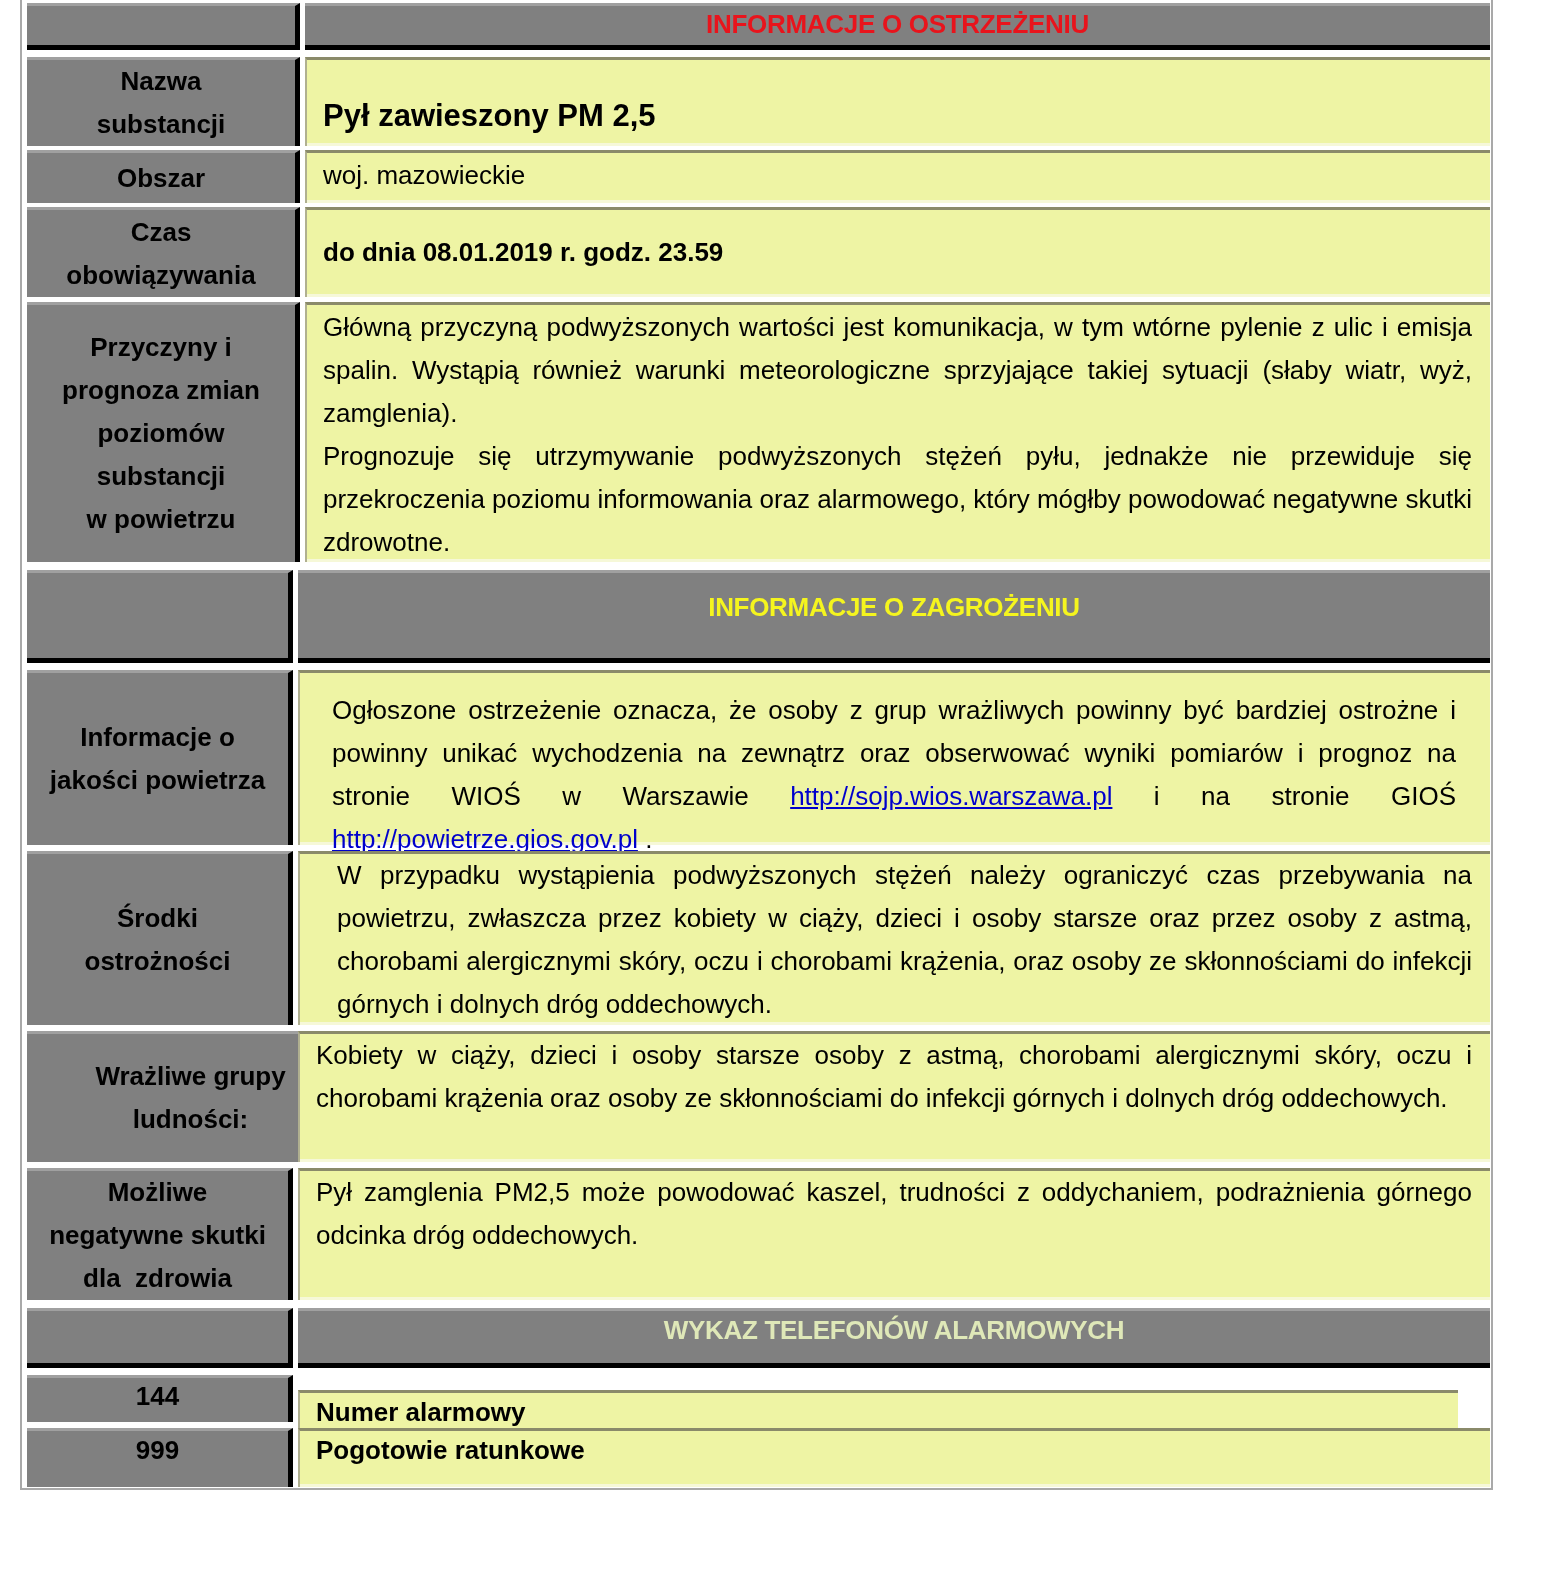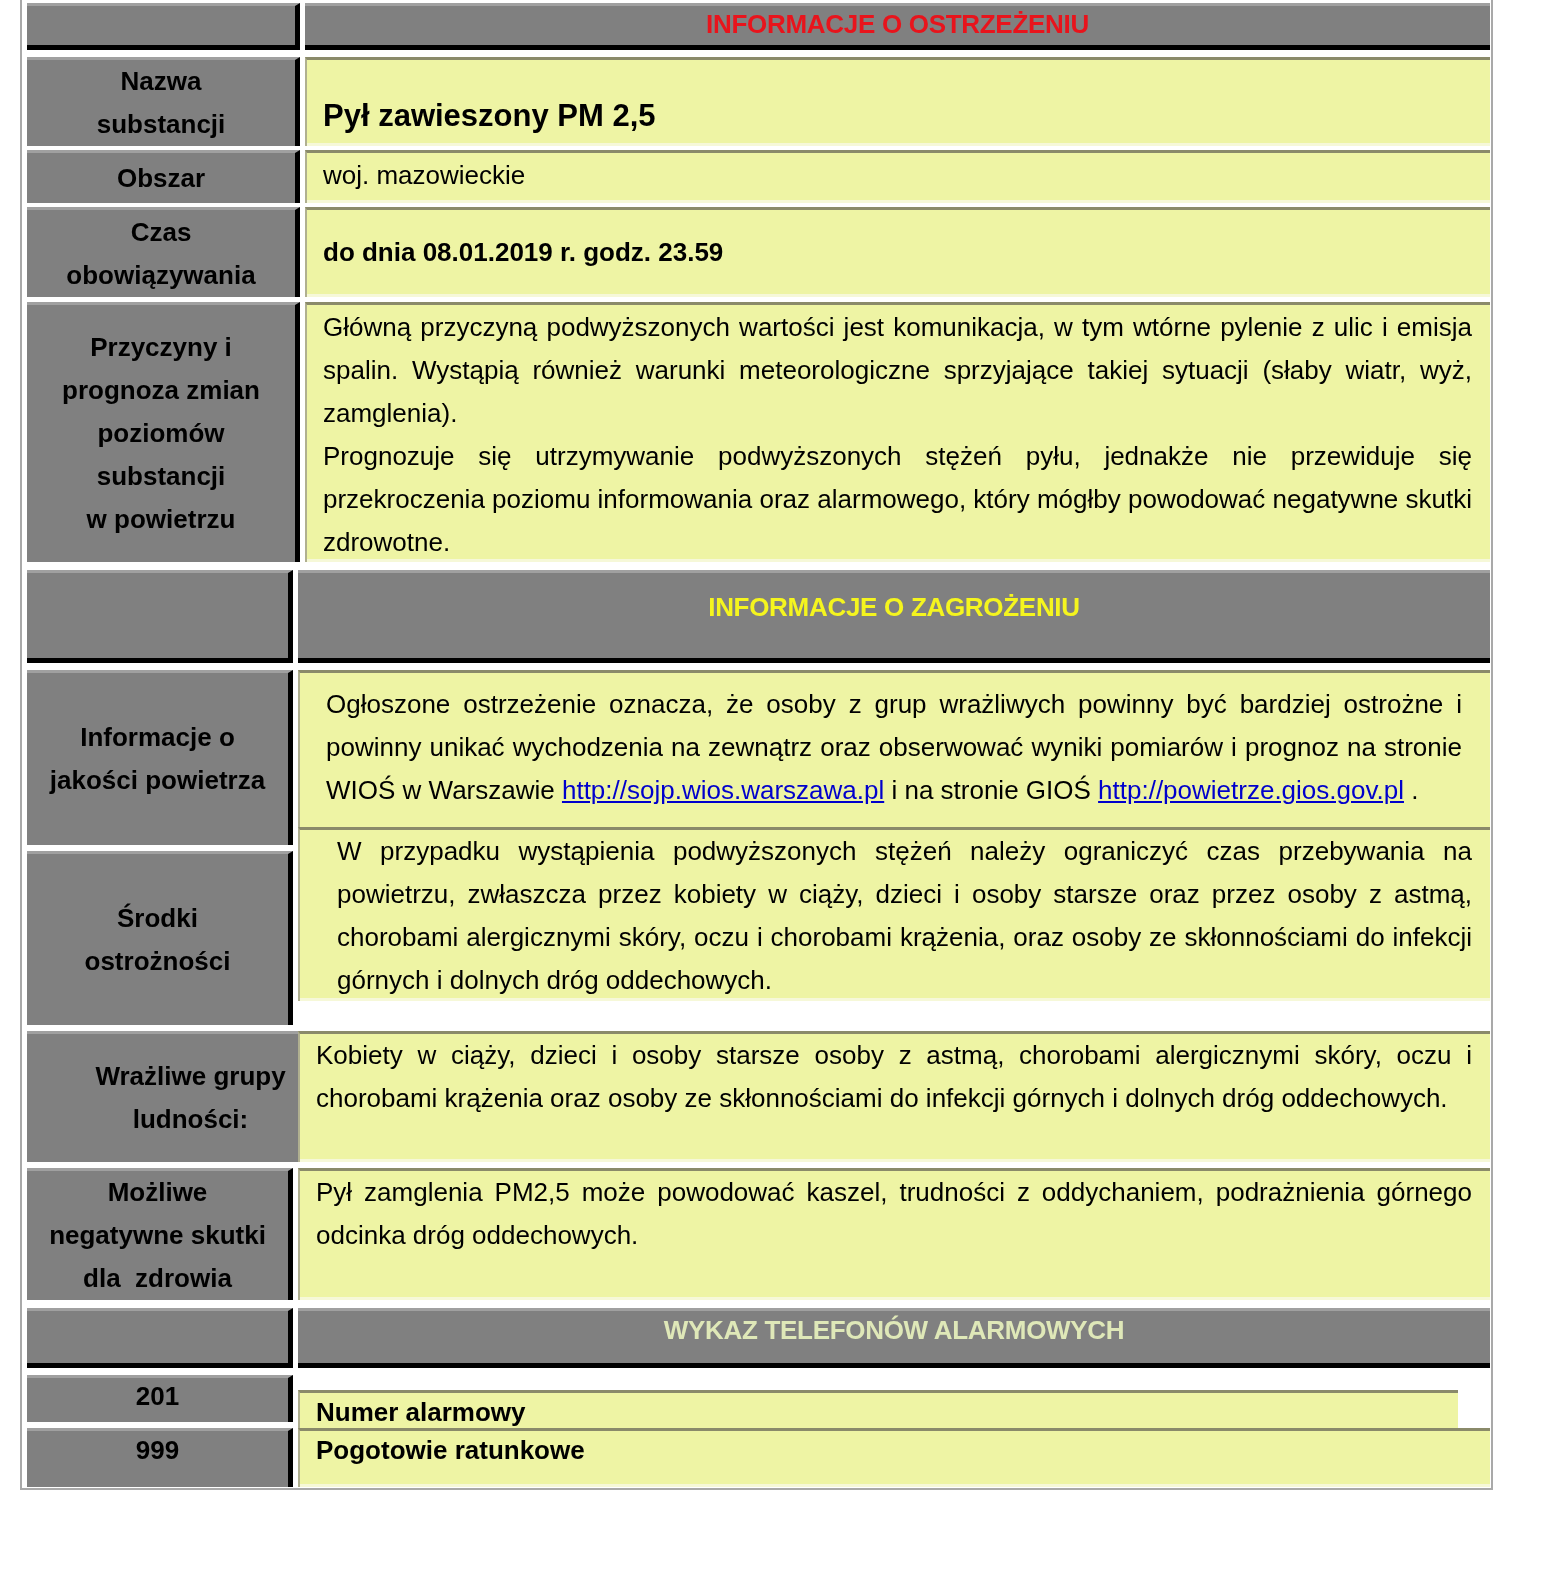--- a/index.html
+++ b/index.html
@@ -79,32 +79,32 @@
   <div class="hdr-title" style="color:#f5f51e; line-height:68px;">INFORMACJE O ZAGROŻENIU</div>
 </div>
 
 <div class="cell lbl" style="left:27px; top:670px; width:266px; height:175px;">
   <div>
     <span>Informacje o</span>
     <span>jakości powietrza</span>
   </div>
 </div>
 <div class="cell val pad" style="left:298px; top:670px; width:1192px; height:175px;">
-  <p class="just" style="margin:10px;">
+  <p class="just" style="margin:16px;">
     <span>Ogłoszone ostrzeżenie oznacza, że osoby z grup wrażliwych powinny być bardziej ostrożne i powinny unikać wychodzenia na zewnątrz oraz obserwować wyniki pomiarów i prognoz na stronie WIOŚ w Warszawie </span><a class="link" href="#">http://sojp.wios.warszawa.pl</a><span> i na stronie GIOŚ </span><a class="link" href="#">http://powietrze.gios.gov.pl</a><span> .</span>
   </p>
 </div>
 
 <div class="cell lbl" style="left:27px; top:851px; width:266px; height:174px;">
   <div>
     <span>Środki</span>
     <span>ostrożności</span>
   </div>
 </div>
-<div class="cell val pad" style="left:298px; top:827px; width:1192px; height:174px;padding-left:37px;">
+<div class="cell val pad" style="left:298px; top:851px; width:1192px; height:174px;padding-left:37px;">
   <p class="just" style="margin:0;">W przypadku wystąpienia podwyższonych stężeń należy ograniczyć czas przebywania na powietrzu, zwłaszcza przez kobiety w ciąży, dzieci i osoby starsze oraz przez osoby z astmą, chorobami alergicznymi skóry, oczu i chorobami krążenia, oraz osoby ze skłonnościami do infekcji górnych i dolnych dróg oddechowych.</p>
 </div>
 
 <div class="cell lbl" style="left:27px; top:1031px; width:300px; height:131px;padding-left:32px;">
   <div>
     <span>Wrażliwe grupy</span>
     <span>ludności:</span>
   </div>
 </div>
 <div class="cell val pad" style="left:298px; top:1031px; width:1192px; height:131px;">
@@ -121,21 +121,21 @@
 <div class="cell val pad" style="left:298px; top:1168px; width:1192px; height:132px;">
   <p class="just" style="margin:0;">Pył zamglenia PM2,5 może powodować kaszel, trudności z oddychaniem, podrażnienia górnego odcinka dróg oddechowych.</p>
 </div>
 
 <div class="cell hdr hdr-left" style="left:27px; top:1308px; width:266px; height:60px;"></div>
 <div class="cell hdr" style="left:298px; top:1308px; width:1192px; height:60px;">
   <div class="hdr-title" style="color:#dfe8b8; line-height:38px;">WYKAZ TELEFONÓW ALARMOWYCH</div>
 </div>
 
 <div class="cell lbl" style="left:27px; top:1375px; width:266px; height:47px;">
-  <span style="line-height:36px; margin-top:-8px;">201</span>
+  <span style="line-height:36px; margin-top:-8px;">144</span>
 </div>
 <div class="cell val pad" style="left:298px; top:1375px; width:1160px; height:47px;margin-top:15px;">
   <div class="bold" style="line-height:38px;">Numer alarmowy</div>
 </div>
 
 <div class="cell lbl" style="left:27px; top:1428px; width:266px; height:59px; align-items:flex-start;">
   <span style="line-height:38px;">999</span>
 </div>
 <div class="cell val pad" style="left:298px; top:1428px; width:1192px; height:59px;">
   <div class="bold" style="line-height:38px;">Pogotowie ratunkowe</div>

